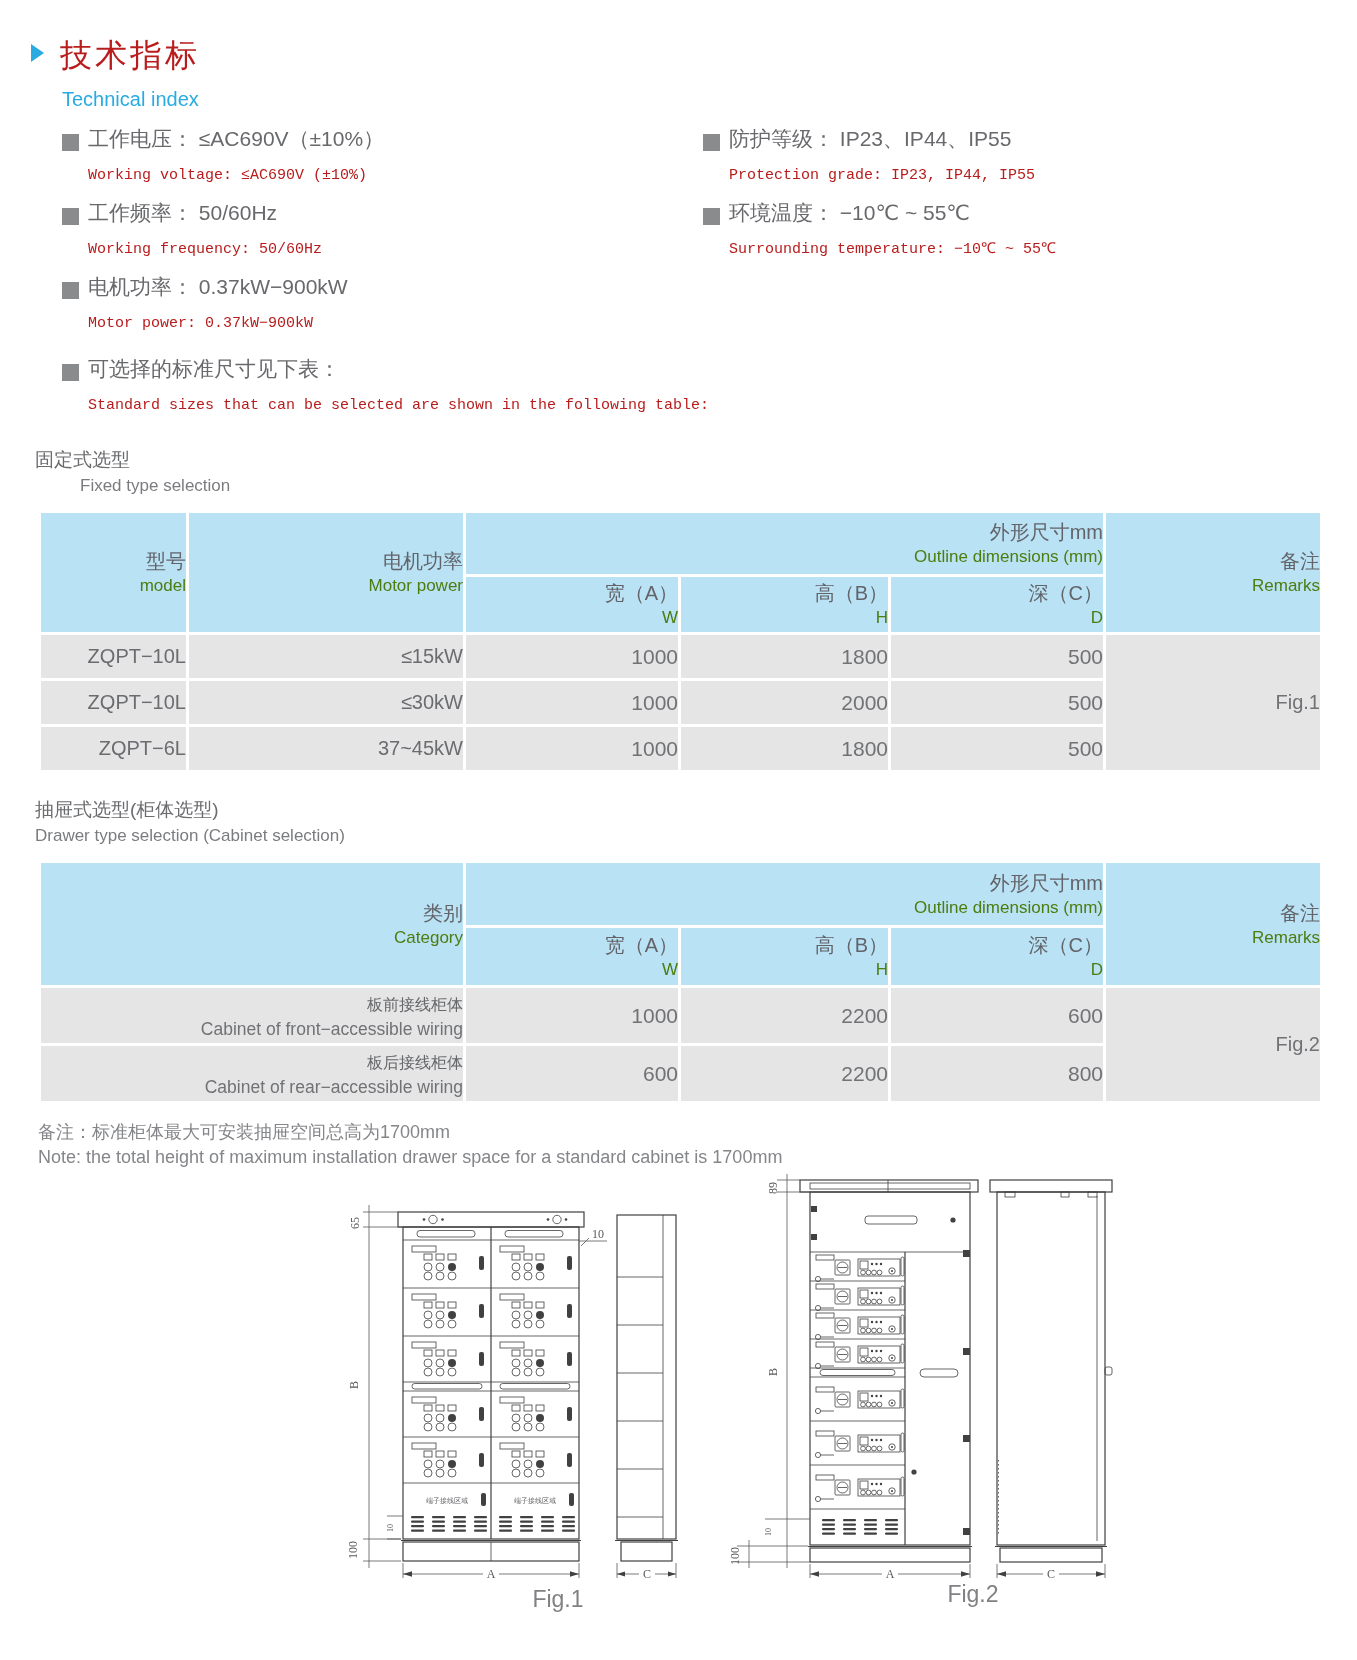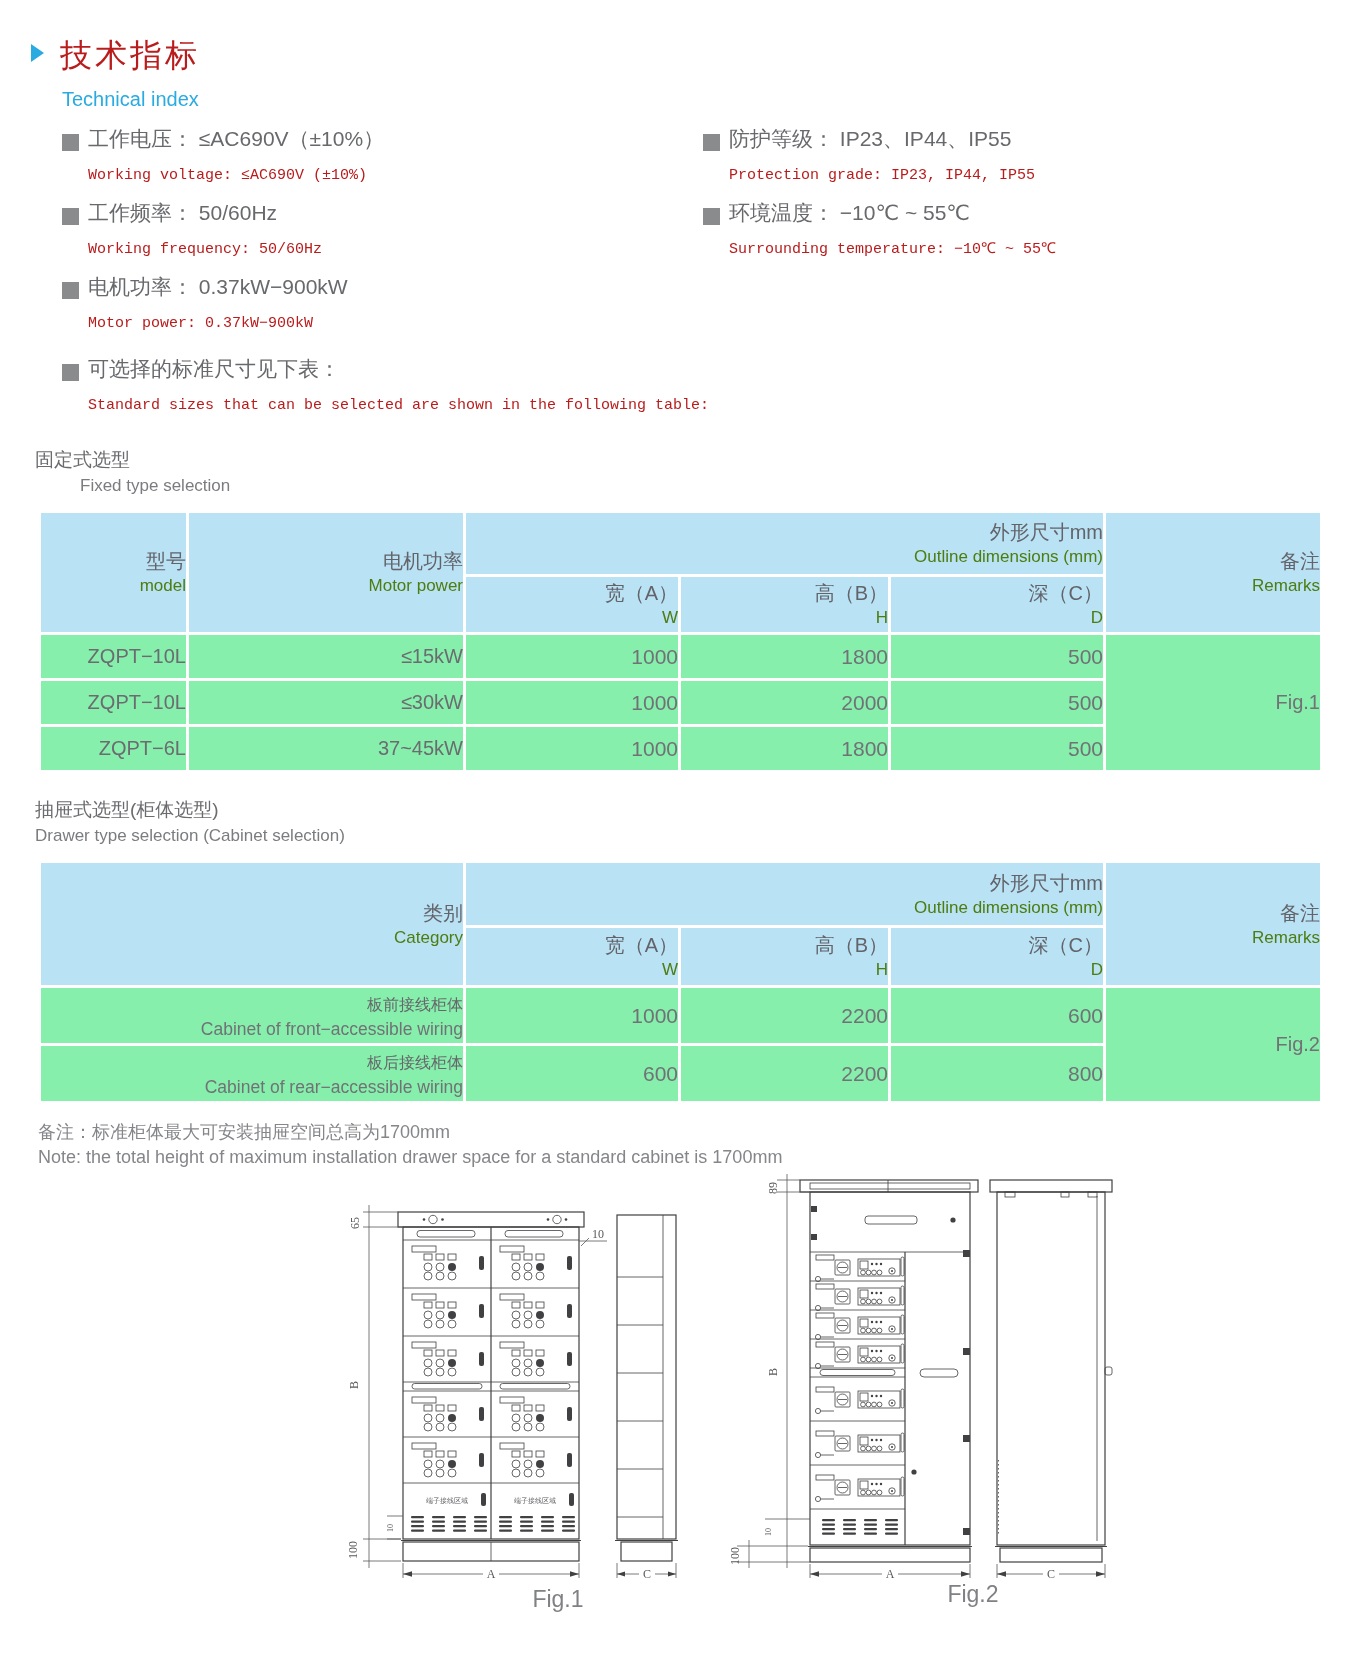--- a/index.html
+++ b/index.html
@@ -18,21 +18,21 @@
   .sq{flex:0 0 auto;width:17px;height:17px;background:#898b8d;margin-top:3px;}
   .spec .enline{margin-left:26px;margin-top:13px;font-size:15px;color:#b91c1c;line-height:23px;font-family:Liberation Mono, monospace;}
 
   .seclab-cn{position:absolute;font-size:19px;color:#6a6b6e;}
   .seclab-en{position:absolute;font-size:17px;color:#7b7c7f;}
 
   
   table{border-collapse:collapse;table-layout:fixed;position:absolute;left:38px;width:1282px;}
   td{border:3px solid #fff;text-align:right;vertical-align:middle;padding:0;}
   td.h{background:#b9e2f4;}
-  td.d{background:#86efac;}
+  td.d{background:#e5e5e5;}
   .cnh{display:block;font-size:20px;color:#63646a;line-height:27px;}
   .enh{display:block;font-size:17px;color:#4d7c0f;line-height:22px;}
   .val{font-size:21px;color:#717276;}
   .mod{font-size:20px;color:#6b6c70;}
   .cat-cn{display:block;font-size:16px;color:#66676b;line-height:26px;}
   .cat-en{display:block;font-size:17.5px;color:#717276;line-height:22px;}
   .fig-ref{font-size:20px;color:#717276;}
   #t1 tr.r1 td{height:61px;}
   #t1 tr.r2 td{height:55px;}
   #t1 tr.dr td{height:43px;}

